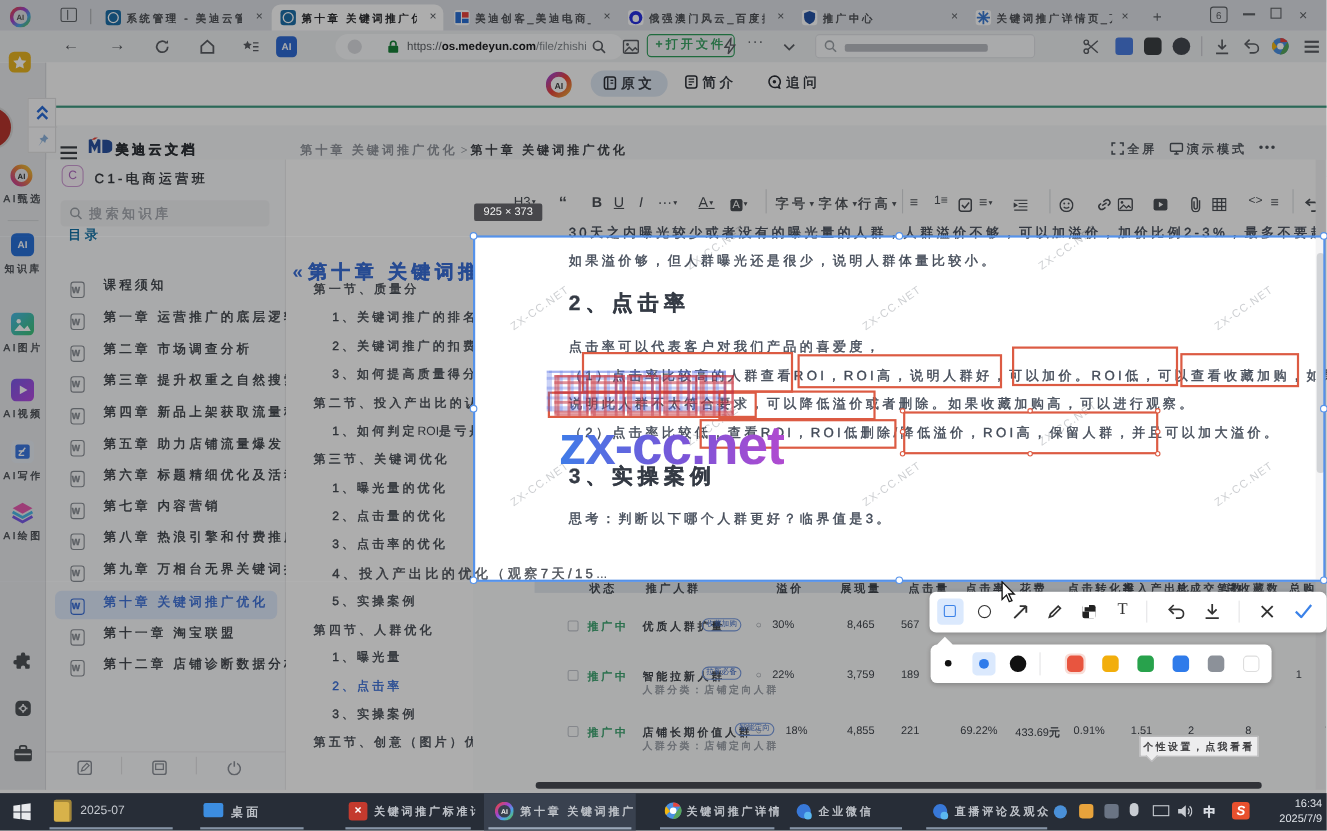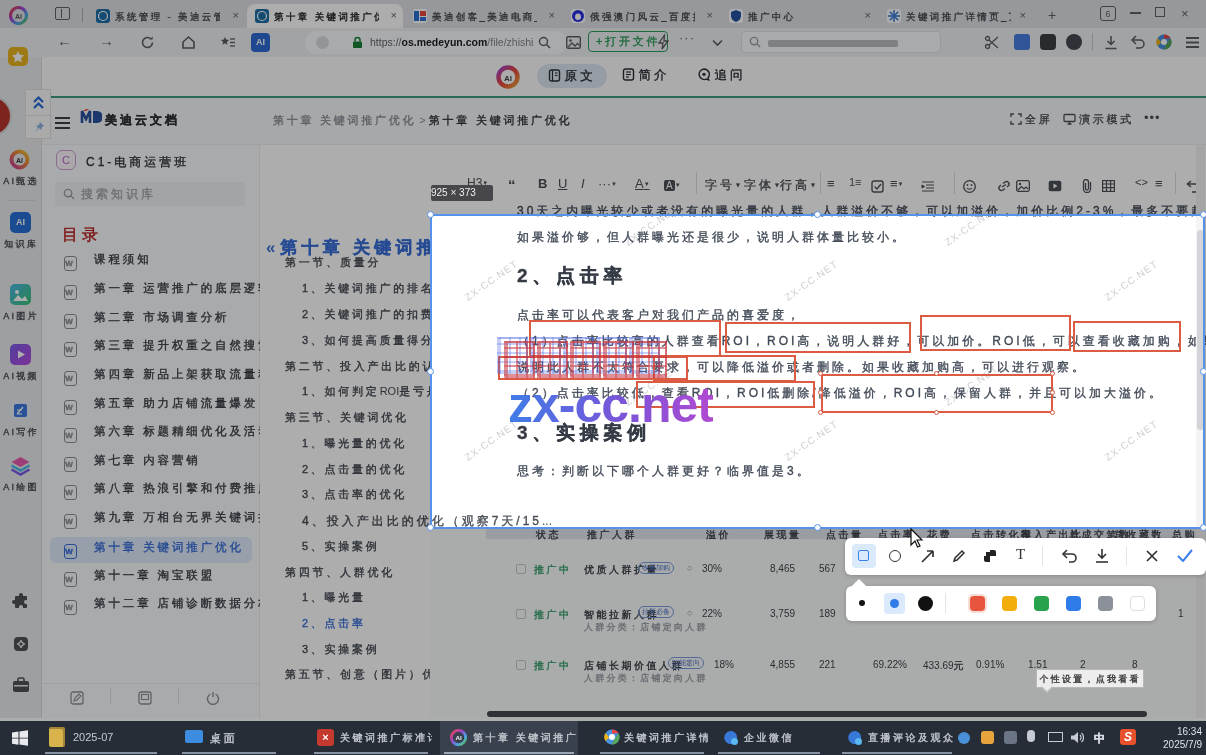--- a/index.html
+++ b/index.html
@@ -15,21 +15,21 @@
 .tab .ttl{position:absolute;left:27px;top:7px;width:105px;overflow:hidden;white-space:nowrap;font-size:9.5px;}
 .tab .x{position:absolute;right:6px;top:5px;font-size:11px;color:#5f6368;}
 .tabsep{top:8px;width:1px;height:14px;background:#a8abb0;}
 
 #btoolbar{left:0;top:28px;width:1206px;height:29px;background:#eef0f2;}
 .bico{position:absolute;top:5px;font-size:13px;color:#5a5e63;}
 
 #page{left:0;top:57px;width:1206px;height:661px;background:#fff;}
 #dochead{left:0;top:0;width:1206px;height:39px;background:#fdfdfd;}
 #greenline{left:42px;top:39px;width:1164px;height:2px;background:#3f9a80;}
-#navbar{left:42px;top:41px;width:1164px;height:47px;background:#f7f8f9;border-bottom:1px solid #ebedef;}
+#navbar{left:42px;top:57px;width:1164px;height:47px;background:#f7f8f9;border-bottom:1px solid #ebedef;font-family:Liberation Serif, serif;}
 
 #rail{left:0;top:0;width:42px;height:661px;background:#e9ebee;border-right:1px solid #d8dadd;}
 
 #sidebar{left:42px;top:88px;width:218px;height:573px;background:#fafbfc;border-right:1px solid #ececee;}
 .docitem{position:absolute;left:22px;height:20px;font-size:11.5px;color:#3b4047;white-space:nowrap;}
 .wico{display:inline-block;width:13px;height:15px;border:1.2px solid #8a8f96;border-radius:3px;color:#8a8f96;font-size:8px;text-align:center;line-height:14px;vertical-align:-3px;margin-right:17px;font-weight:bold;}
 
 #toc{left:260px;top:88px;width:170px;height:573px;background:#fff;}
 .tocitem{position:absolute;font-size:11px;color:#454b53;white-space:nowrap;}
 
@@ -330,21 +330,21 @@
           <rect x="2" y="8" width="14" height="1.5" fill="#e9ebee"></rect>
         </svg>
   </div>
   <div class="abs" id="sidebar">
     <div class="abs" style="left:14px;top:5px;width:20px;height:20px;border:1.5px solid #cf9ed6;border-radius:6px;background:#fcf6fd;color:#b06cc0;font-size:11px;text-align:center;line-height:18px">C</div>
     <div class="abs cjk" style="left:44px;top:9px;font-size:12px;color:#33373d">C1-电商运营班</div>
     <div class="abs" style="left:13px;top:37px;width:190px;height:24px;border-radius:4px;background:#f1f2f4;color:#a2a6ad;font-size:12px;line-height:24px"><svg style="margin:0 6px -2px 8px" width="12" height="12" viewBox="0 0 13 13">
             <circle cx="5.5" cy="5.5" r="4" fill="none" stroke="#9aa0a6" stroke-width="1.5"></circle>
             <line x1="8.5" y1="8.5" x2="12" y2="12" stroke="#9aa0a6" stroke-width="1.5"></line>
           </svg><span class="cjk">搜索知识库</span></div>
-    <div class="abs cjk" style="left:20px;top:80px;font-size:16px;color:#b91c1c">目录</div>
+    <div class="abs cjk" style="left:20px;top:60px;font-size:12px;color:#0369a1">目录</div>
     <div class="abs" style="left:8px;top:392px;width:202px;height:26px;border-radius:6px;background:#dfeafc"></div>
     <div class="docitem cjk" style="top:107px"><span class="wico">W</span>课程须知</div>
     <div class="docitem cjk" style="top:136px"><span class="wico">W</span>第一章 运营推广的底层逻辑</div>
     <div class="docitem cjk" style="top:165px"><span class="wico">W</span>第二章 市场调查分析</div>
     <div class="docitem cjk" style="top:193px"><span class="wico">W</span>第三章 提升权重之自然搜索</div>
     <div class="docitem cjk" style="top:222px"><span class="wico">W</span>第四章 新品上架获取流量秘籍</div>
     <div class="docitem cjk" style="top:251px"><span class="wico">W</span>第五章 助力店铺流量爆发</div>
     <div class="docitem cjk" style="top:279px"><span class="wico">W</span>第六章 标题精细优化及活动报</div>
     <div class="docitem cjk" style="top:308px"><span class="wico">W</span>第七章 内容营销</div>
     <div class="docitem cjk" style="top:336px"><span class="wico">W</span>第八章 热浪引擎和付费推广引</div>
@@ -586,21 +586,21 @@
 
 <div class="abs" id="selrect"></div>
 <div class="hdl" style="left:427px;top:211px"></div>
 <div class="hdl" style="left:814px;top:211px"></div>
 <div class="hdl" style="left:1200px;top:211px"></div>
 <div class="hdl" style="left:427px;top:368px"></div>
 <div class="hdl" style="left:1200px;top:368px"></div>
 <div class="hdl" style="left:427px;top:524px"></div>
 <div class="hdl" style="left:814px;top:524px"></div>
 <div class="hdl" style="left:1200px;top:524px"></div>
-<div class="pop" style="left:431px;top:185px;width:62px;height:16px;background:#47474b;border-radius:2px;color:#f0f0f0;font-size:10px;text-align:left;line-height:16px">925 × 373</div>
+<div class="pop" style="left:431px;top:185px;width:62px;height:16px;background:#47474b;border-radius:2px;color:#f0f0f0;font-size:10px;text-align:center;line-height:16px">925 × 373</div>
 
 <div class="pop" id="anbar" style="left:845px;top:538px;width:361px;height:37px;background:#fff;border-radius:6px;box-shadow:0 1px 4px rgba(0,0,0,0.2)">
   <div class="abs" style="left:7px;top:6px;width:24px;height:24px;background:#dbe9fd;border-radius:4px"></div>
   <div class="abs" style="left:13px;top:12px;width:11px;height:11px;border:1.6px solid #3b82e8;border-radius:2px"></div>
   <div class="abs" style="left:44px;top:12px;width:12px;height:12px;border:1.7px solid #333;border-radius:50%"></div>
   <svg class="abs" style="left:76px;top:11px" width="14" height="14">
         <path d="M1 13L12 2M12 2h-6M12 2v6" stroke="#333" stroke-width="1.7" fill="none"></path>
       </svg>
   <svg class="abs" style="left:107px;top:11px" width="14" height="14">
         <path d="M2 12l1-3 7-7 2 2-7 7z" fill="none" stroke="#333" stroke-width="1.5"></path>

